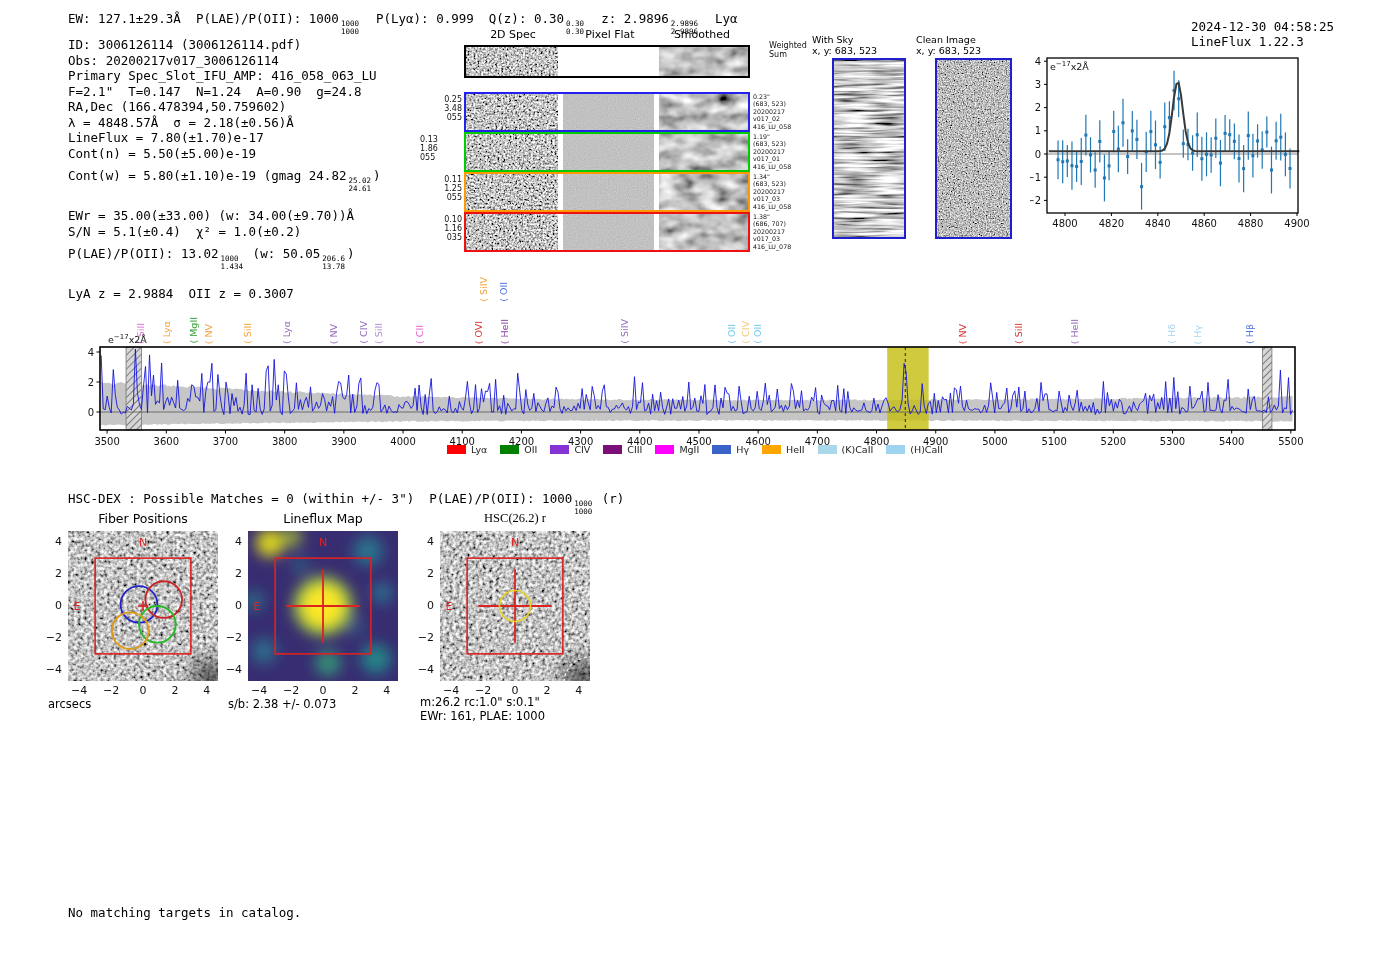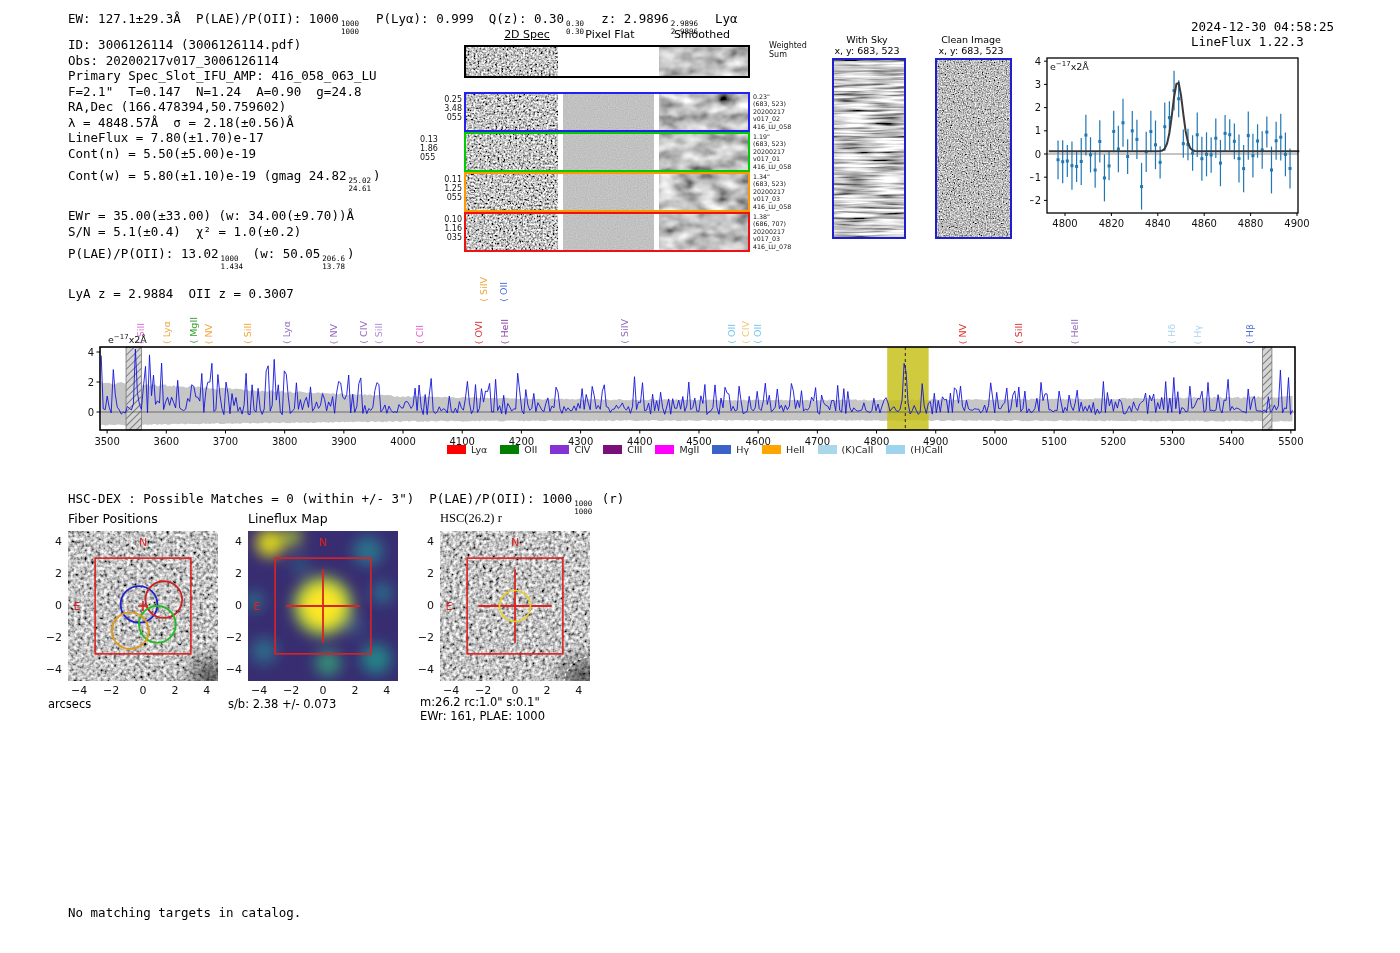--- a/index.html
+++ b/index.html
@@ -12,46 +12,46 @@
   .frac span{display:block;}
   .hseg{margin-right:15px;}
   #header-left{left:68px;top:4px;font-size:12.5px;}
   #header-right{right:66px;top:4px;font-size:12.5px;}
   #header-right span{margin-left:14px;}
   #info-block{left:68px;top:37px;font-size:12.5px;line-height:15.5px;}
   .iline{white-space:pre;}
   .coltitle{font-size:11px;text-align:center;width:100px;top:28px;}
   .tinylbl{font-size:8px;line-height:8.8px;color:#111;font-family:"DejaVu Sans",sans-serif;}
   .microlbl{font-size:6.3px;line-height:7.4px;color:#111;}
-  .skytitle{font-size:9.5px;text-align:center;width:110px;line-height:11px;}
+  .skytitle{font-size:9.5px;text-align:left;width:110px;line-height:11px;}
   .vlabels{left:0;top:258px;width:1400px;height:88px;}
   .vlabel{position:absolute;writing-mode:vertical-rl;transform:rotate(180deg);
           font-size:9.5px;white-space:pre;}
   #legend-row{left:447px;top:444px;display:flex;align-items:center;font-size:9.5px;color:#222;}
   .lgitem{display:inline-flex;align-items:center;margin-right:13px;}
   .lgswatch{display:inline-block;width:19px;height:9px;margin-right:5px;}
   #match-line{left:68px;top:484px;font-size:12.5px;}
-  .cuttitle{font-size:12.5px;text-align:left;width:150px;top:511px;}
+  .cuttitle{font-size:12.5px;text-align:center;width:150px;top:511px;}
   .cutxlabel{font-size:11.5px;width:190px;}
   .ticklbl{font-size:11px;color:#111;}
   #footer{left:68px;top:874px;font-size:12.5px;line-height:15.5px;}
 </style>
 </head>
 <body>
 
 <div id="canvas">
   <div id="header-left" class="abs mono"><span class="hseg"><span>EW: 127.1±29.3Å</span></span><span class="hseg"><span>P(LAE)/P(OII): 1000</span><span class="frac"><span>1000</span><span>1000</span></span></span><span class="hseg"><span>P(Lyα): 0.999</span></span><span class="hseg"><span>Q(z): 0.30</span><span class="frac"><span>0.30</span><span>0.30</span></span></span><span class="hseg"><span>z: 2.9896</span><span class="frac"><span>2.9896</span><span>2.9896</span></span></span><span class="hseg"><span>Lyα</span></span></div>
   <div id="header-right" class="abs mono">
     <span>2024-12-30 04:58:25</span>
     <span>LineFlux 1.22.3</span>
   </div>
 
   <div id="info-block" class="abs mono"><div class="iline"><span>ID: 3006126114 (3006126114.pdf)</span></div><div class="iline"><span>Obs: 20200217v017_3006126114</span></div><div class="iline"><span>Primary Spec_Slot_IFU_AMP: 416_058_063_LU</span></div><div class="iline"><span>F=2.1"  T=0.147  N=1.24  A=0.90  g=24.8</span></div><div class="iline"><span>RA,Dec (166.478394,50.759602)</span></div><div class="iline"><span>λ = 4848.57Å  σ = 2.18(±0.56)Å</span></div><div class="iline"><span>LineFlux = 7.80(±1.70)e-17</span></div><div class="iline"><span>Cont(n) = 5.50(±5.00)e-19</span></div><div class="iline"><span>Cont(w) = 5.80(±1.10)e-19 (gmag 24.82</span><span class="frac"><span>25.02</span><span>24.61</span></span><span>)</span></div><div class="iline"><span>EWr = 35.00(±33.00) (w: 34.00(±9.70))Å</span></div><div class="iline"><span>S/N = 5.1(±0.4)  χ² = 1.0(±0.2)</span></div><div class="iline"><span>P(LAE)/P(OII): 13.02</span><span class="frac"><span>1000</span><span>1.434</span></span><span> (w: 50.05</span><span class="frac"><span>206.6</span><span>13.78</span></span><span>)</span></div><div class="iline"><span>LyA z = 2.9884  OII z = 0.3007</span></div></div>
 
-  <div class="abs coltitle" style="left:477px;text-decoration:underline;">2D Spec</div>
+  <div class="abs coltitle" style="left:463px;">2D Spec</div>
   <div class="abs coltitle" style="left:560px;">Pixel Flat</div>
   <div class="abs coltitle" style="left:652px;">Smoothed</div>
   <div id="spec2d">
       <div style="position: absolute; left: 464px; top: 45px; width: 286px; height: 33px; border: 2px solid rgb(0, 0, 0); box-sizing: border-box;"></div>
       <svg width="92" height="29" style="position: absolute; left: 466px; top: 47px;">
         <defs>
           <filter id="nf1" x="-5%" y="-5%" width="110%" height="110%">
             <feTurbulence type="fractalNoise" baseFrequency="0.5 0.5" numOctaves="2" seed="7" stitchTiles="stitch"></feTurbulence>
             <feColorMatrix type="saturate" values="0"></feColorMatrix>
             <feComponentTransfer>

